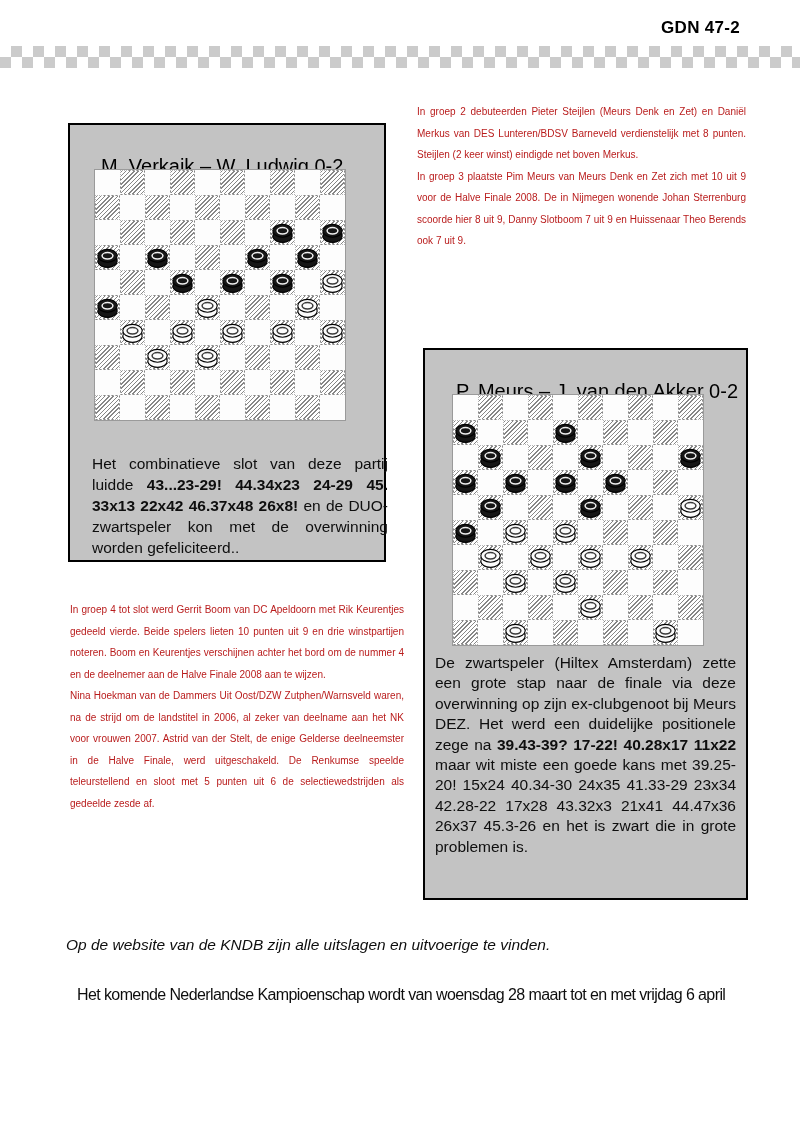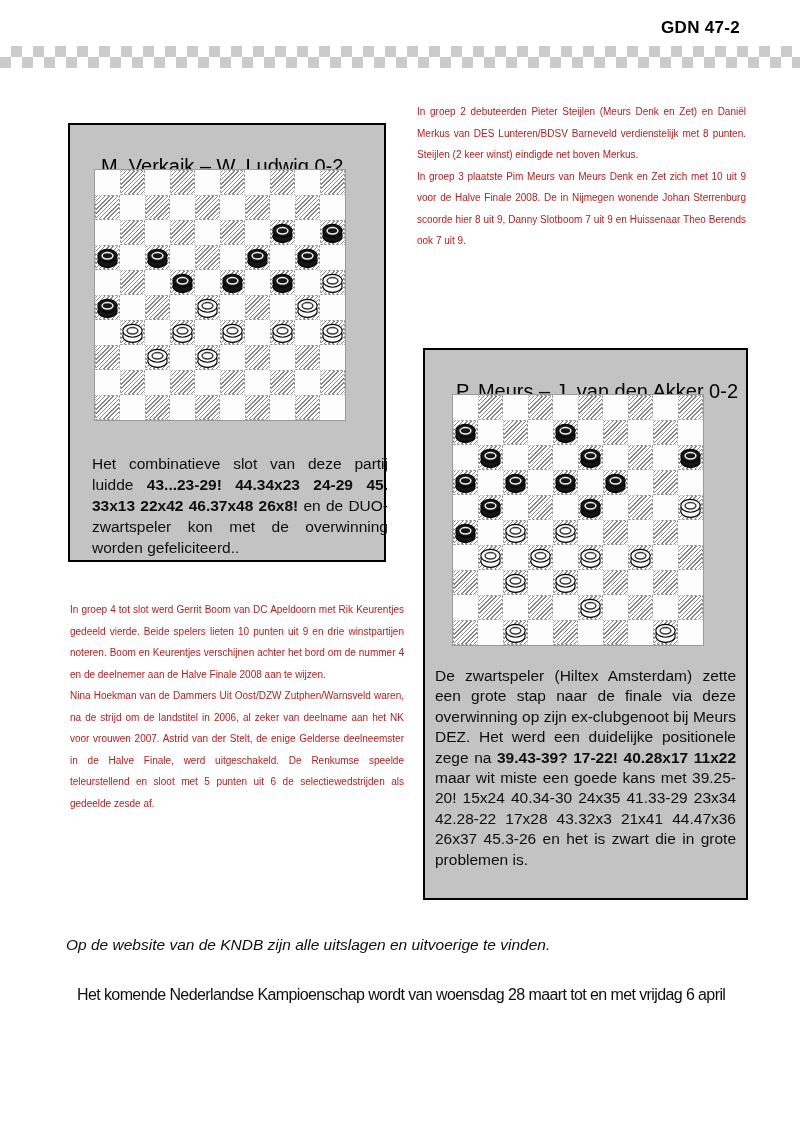--- a/index.html
+++ b/index.html
@@ -37,21 +37,21 @@
   .sq.dark{
     background:#fff;
     background-image:repeating-linear-gradient(135deg,
       rgba(105,105,105,.8) 0px, rgba(105,105,105,.8) 1px,
       rgba(255,255,255,0) 1px, rgba(255,255,255,0) 3px);
     border:1px dotted #b5b5b5;
   }
   .piece{display:block;line-height:0;}
   .caption{position:absolute;margin:0;font-size:15.5px;text-align:justify;color:#0e0e0e;}
   .game-box.left .caption{left:22px;top:306px;width:296px;line-height:21px;margin-top:22px;}
-  .game-box.right .caption{left:10px;top:316px;width:301px;line-height:20.4px;}
+  .game-box.right .caption{left:10px;top:303px;width:301px;line-height:20.4px;}
   .caption b{font-weight:bold;}
   .col-text{position:absolute;font-size:10px;line-height:21.5px;text-align:justify;color:#b91c1c;}
   .col-text p{margin:0;}
   .right-top{left:417px;top:101px;width:329px;}
   .left-bottom{left:70px;top:599px;width:334px;}
   .note{
     position:absolute;left:66px;top:936px;width:700px;margin:0;
     font-style:italic;font-size:15.5px;color:#0e0e0e;
   }
   .footer-par{

